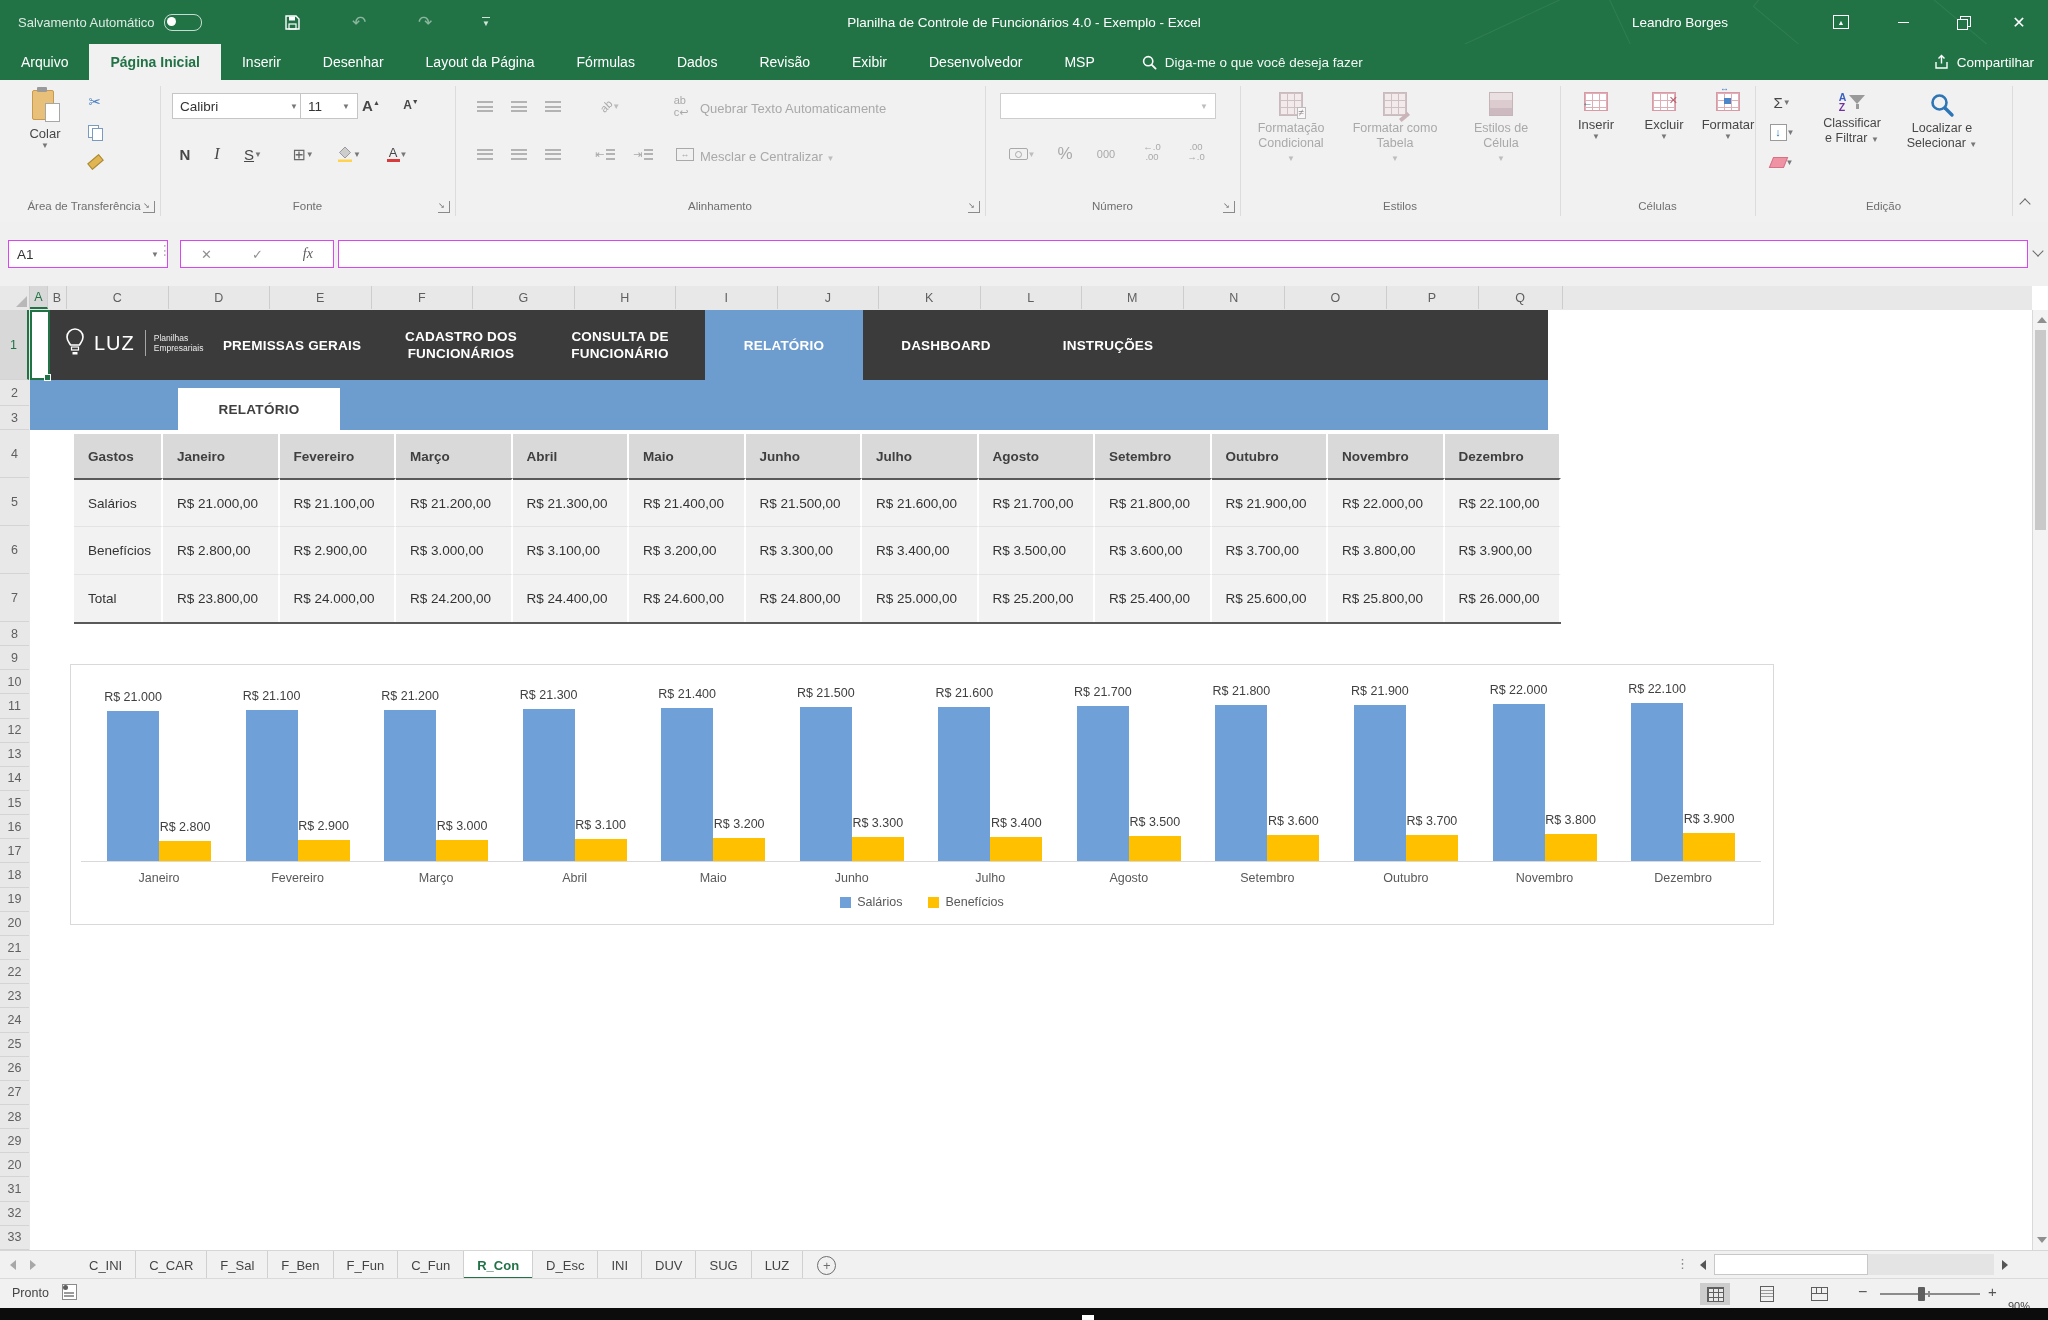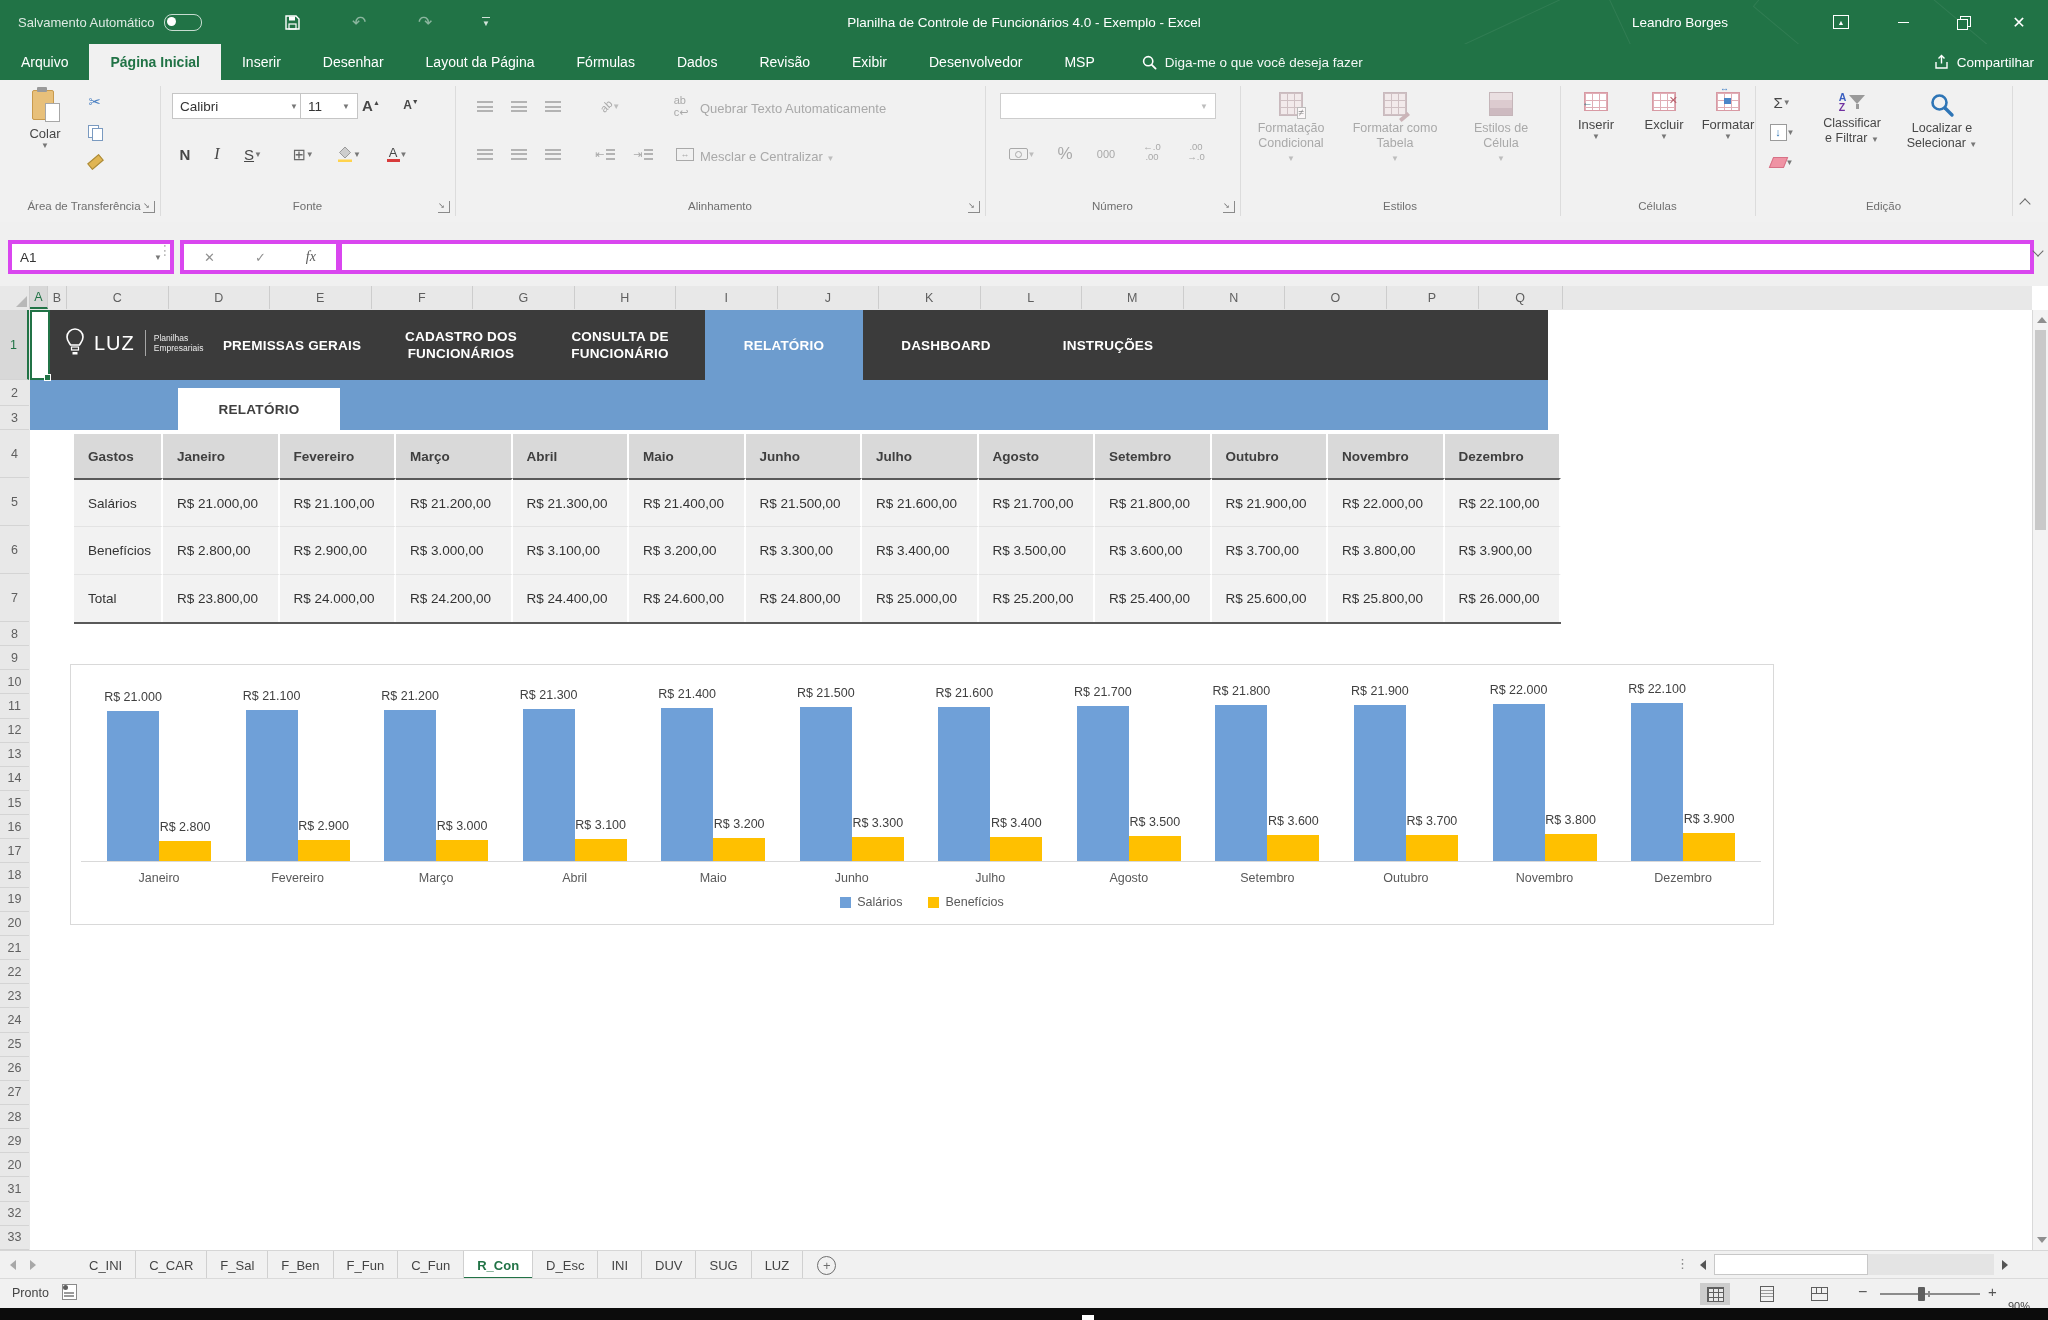--- a/index.html
+++ b/index.html
@@ -42,21 +42,21 @@
      repeating-linear-gradient(to right,#cfc0c3 0 1px,transparent 1px 7px),
      repeating-linear-gradient(to bottom,#cfc0c3 0 1px,transparent 1px 7px),#f2eaeb;
      border:1px solid #c9babe;}
   .cellsic{background:
      repeating-linear-gradient(to right,#e0aeb6 0 1px,transparent 1px 7px),
      repeating-linear-gradient(to bottom,#e0aeb6 0 1px,transparent 1px 7px),#fff;
      border:1px solid #d89aa4;position:relative;}
   .dk{color:var(--dk);}
   
   #fstrip{left:0;top:222px;width:2048px;height:64px;background:#f0f0f0;}
-  .fbox{position:absolute;background:#fff;border:4px solid #d946ef;display:flex;align-items:center;}
+  .fbox{position:absolute;background:#fff;border:1px solid #d946ef;display:flex;align-items:center;}
   
   #colhdr{left:0;top:286px;width:2032px;height:24px;background:#e8e8e8;border-bottom:1px solid #ababab;}
   .chcell{position:absolute;top:0;height:23px;border-right:1px solid #cdcdcd;font-size:12.5px;color:#5f5f5f;display:flex;align-items:center;justify-content:center;}
   .chcell.sel{background:#d8d8d8;color:var(--accent);border-bottom:2px solid var(--accent);height:21px;}
   #corner{position:absolute;left:0;top:0;width:29px;height:23px;border-right:1px solid #cdcdcd;}
   #corner i{position:absolute;right:2px;bottom:2px;width:0;height:0;border-left:11px solid transparent;border-bottom:11px solid #b8b8b8;}
   #rowhdr{left:0;top:310px;width:30px;height:940px;background:#e8e8e8;border-right:1px solid #ababab;}
   .rhcell{position:absolute;left:0;width:29px;border-bottom:1px solid #d4d4d4;font-size:12.5px;color:#5f5f5f;display:flex;align-items:center;justify-content:center;}
   .rhcell.sel{background:#d8d8d8;color:var(--accent);border-right:2px solid var(--accent);width:27px;}
   

